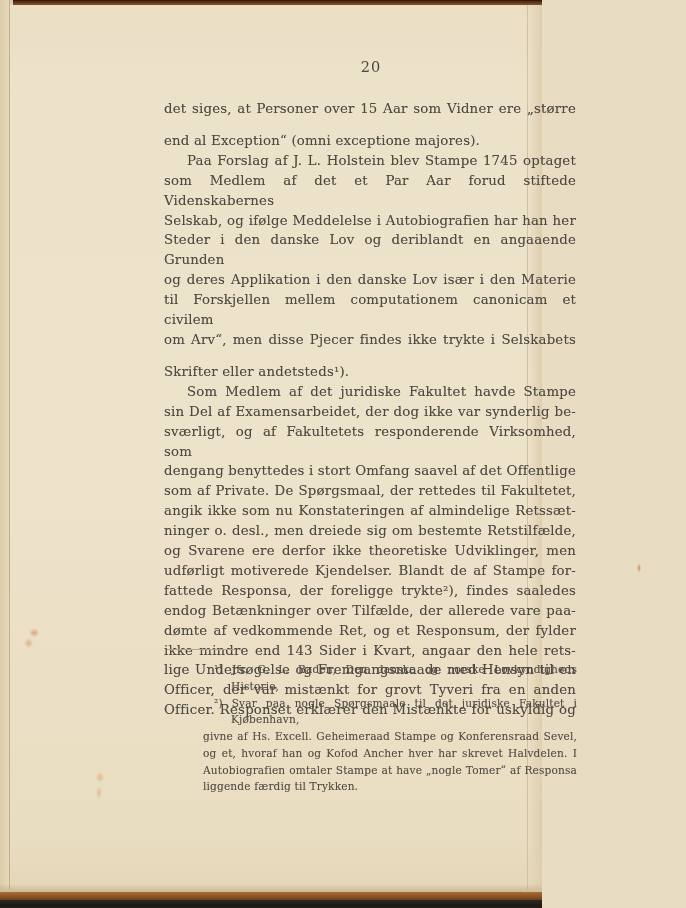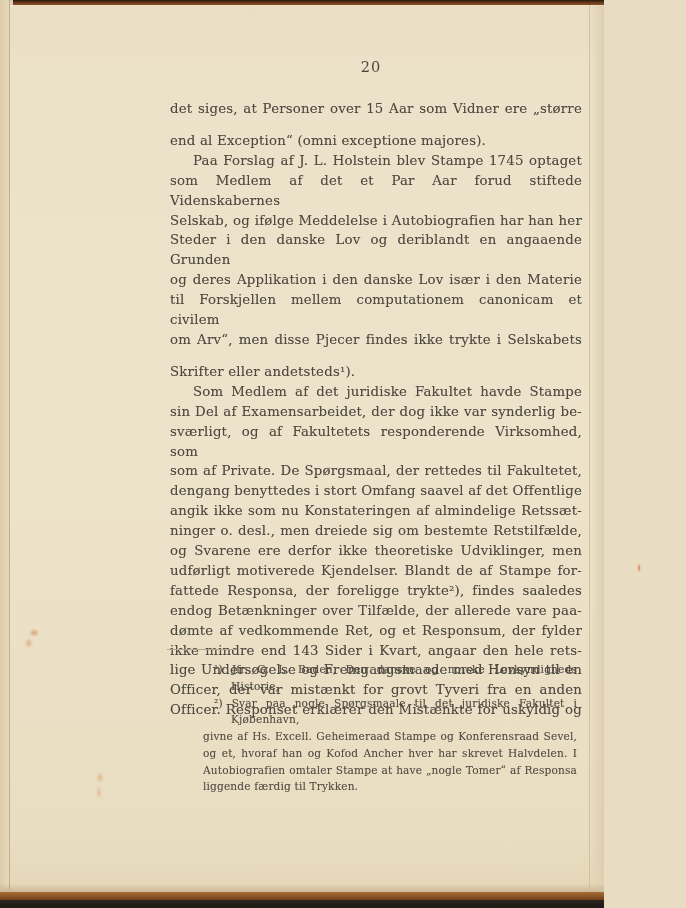--- a/index.html
+++ b/index.html
@@ -5,21 +5,21 @@
   html, body {
     margin: 0;
     padding: 0;
     width: 686px;
     height: 908px;
     overflow: hidden;
     background: #e8dcc2;
   }
   .page {
     position: relative;
-    width: 604px;
+    width: 542px;
     height: 908px;
     background:
       linear-gradient(to bottom, #eadec4 0%, #ece1c9 8%, #ede2ca 55%, #e9ddc1 92%, #e3d5b6 100%);
     font-family: "DejaVu Serif", "Liberation Serif", serif;
   }
   
   .top-border {
     position: absolute; top: 0; left: 0; right: 0; height: 5px;
     background: linear-gradient(to bottom, #241509 0%, #4f2c14 30%, #6e3c1d 60%, #8a5228 100%);
   }
@@ -70,21 +70,21 @@
     background: radial-gradient(ellipse 2.5px 6px at 50% 50%, rgba(198, 84, 34, 0.65), rgba(198, 84, 34, 0) 80%);
   }
   
   .page-number {
     position: absolute; top: 59px; left: 165px; width: 412px;
     text-align: center;
     font-size: 14.5px; letter-spacing: 1px;
     color: #4b463e;
   }
   .main-text {
-    position: absolute; top: 99px; left: 170px; width: 412px;
+    position: absolute; top: 99px; left: 164px; width: 412px;
     font-size: 13.3px; line-height: 19.9px;
     letter-spacing: 0.2px;
     color: #4d4840;
     text-shadow: 0 0 0.4px rgba(77, 72, 64, 0.35);
   }
   .tl { text-align: justify; text-align-last: justify; }
   .tl.last { text-align-last: left; margin-top: 12px; }
   .tl.indent { text-indent: 23px; }
   .fn-sep {
     position: absolute; top: 649px; left: 167px; width: 69px; height: 1px;
@@ -136,22 +136,22 @@
       <div class="tl">og deres Applikation i den danske Lov især i den Materie</div>
       <div class="tl">til Forskjellen mellem computationem canonicam et civilem</div>
       <div class="tl">om Arv“, men disse Pjecer findes ikke trykte i Selskabets</div>
       <div class="tl last">Skrifter eller andetsteds¹).</div>
     </div>
 
     <div>
       <div class="tl indent">Som Medlem af det juridiske Fakultet havde Stampe</div>
       <div class="tl">sin Del af Examensarbeidet, der dog ikke var synderlig be-</div>
       <div class="tl">sværligt, og af Fakultetets responderende Virksomhed, som</div>
+      <div class="tl">dengang benyttedes i stort Omfang saavel af det Offentlige</div>
       <div class="tl">som af Private. De Spørgsmaal, der rettedes til Fakultetet,</div>
-      <div class="tl">dengang benyttedes i stort Omfang saavel af det Offentlige</div>
       <div class="tl">angik ikke som nu Konstateringen af almindelige Retssæt-</div>
       <div class="tl">ninger o. desl., men dreiede sig om bestemte Retstilfælde,</div>
       <div class="tl">og Svarene ere derfor ikke theoretiske Udviklinger, men</div>
       <div class="tl">udførligt motiverede Kjendelser. Blandt de af Stampe for-</div>
       <div class="tl">fattede Responsa, der foreligge trykte²), findes saaledes</div>
       <div class="tl">endog Betænkninger over Tilfælde, der allerede vare paa-</div>
       <div class="tl">dømte af vedkommende Ret, og et Responsum, der fylder</div>
       <div class="tl">ikke mindre end 143 Sider i Kvart, angaar den hele rets-</div>
       <div class="tl">lige Undersøgelse og Fremgangsmaade med Hensyn til en</div>
       <div class="tl">Officer, der var mistænkt for grovt Tyveri fra en anden</div>

